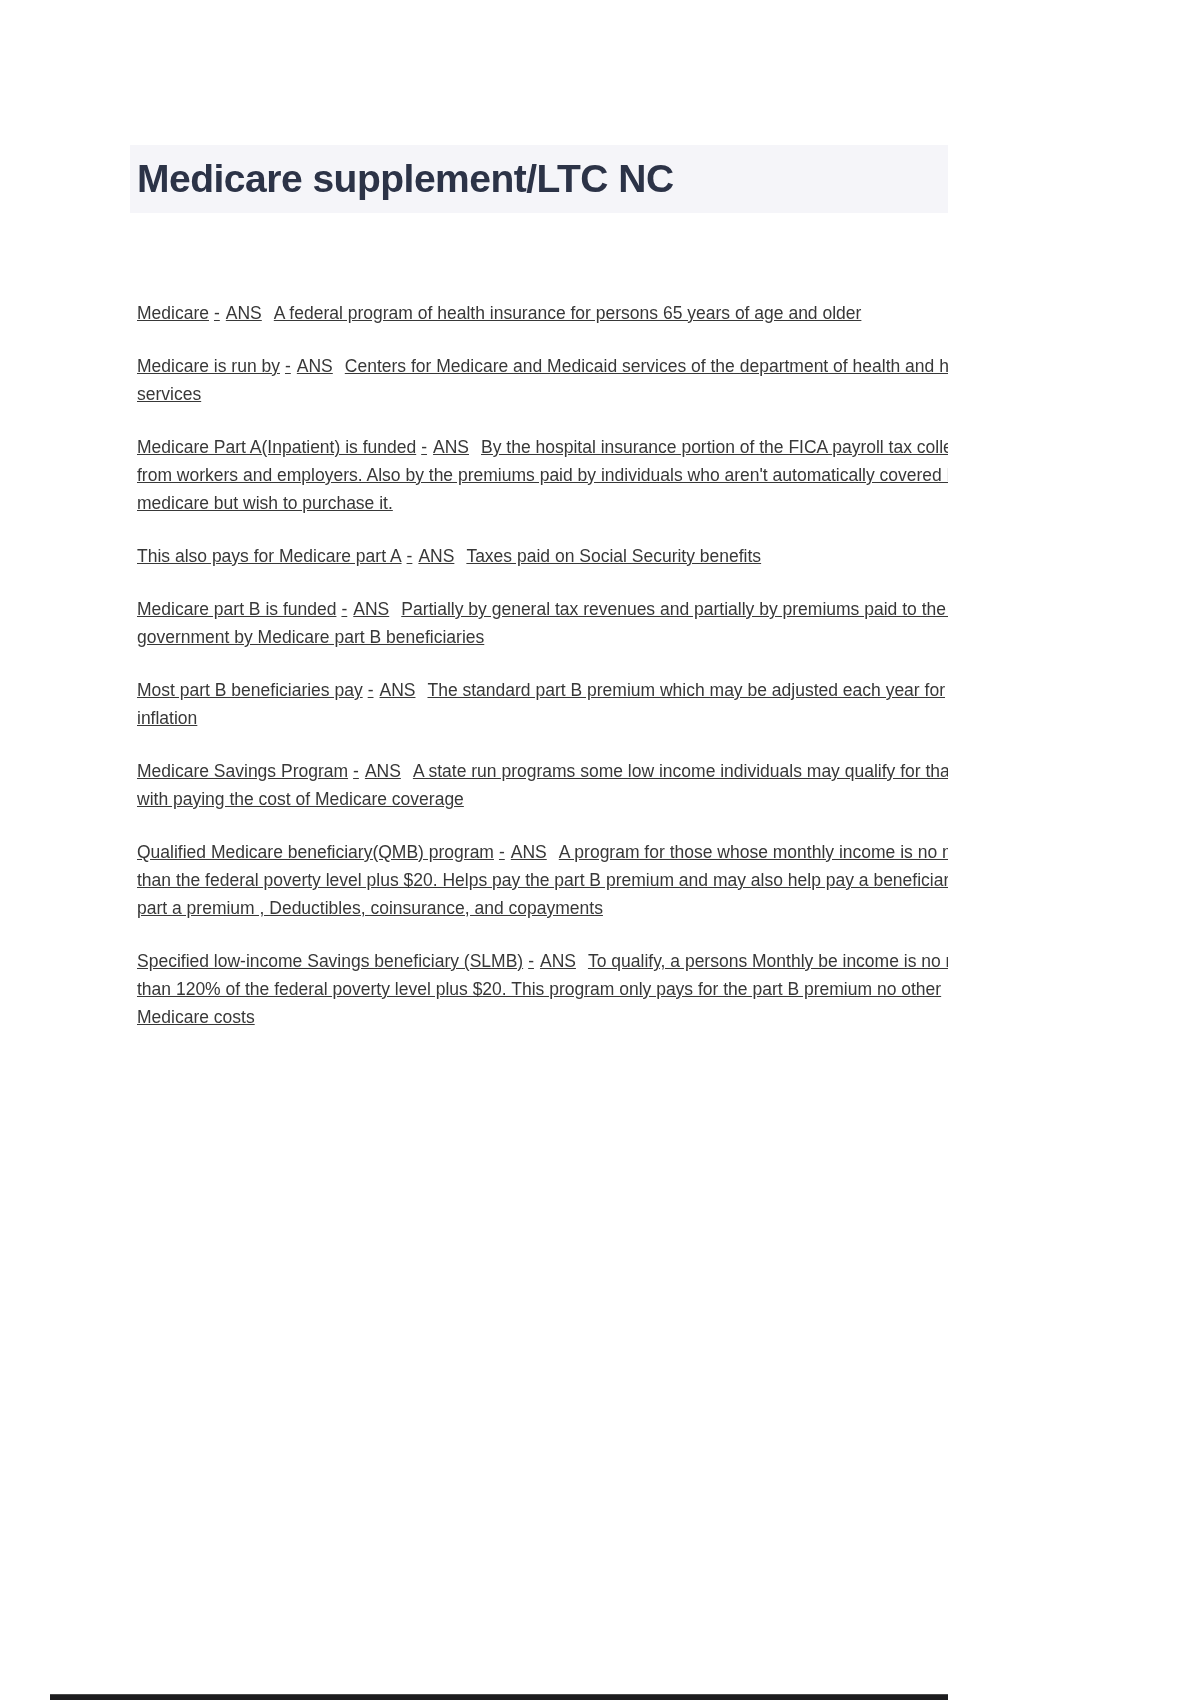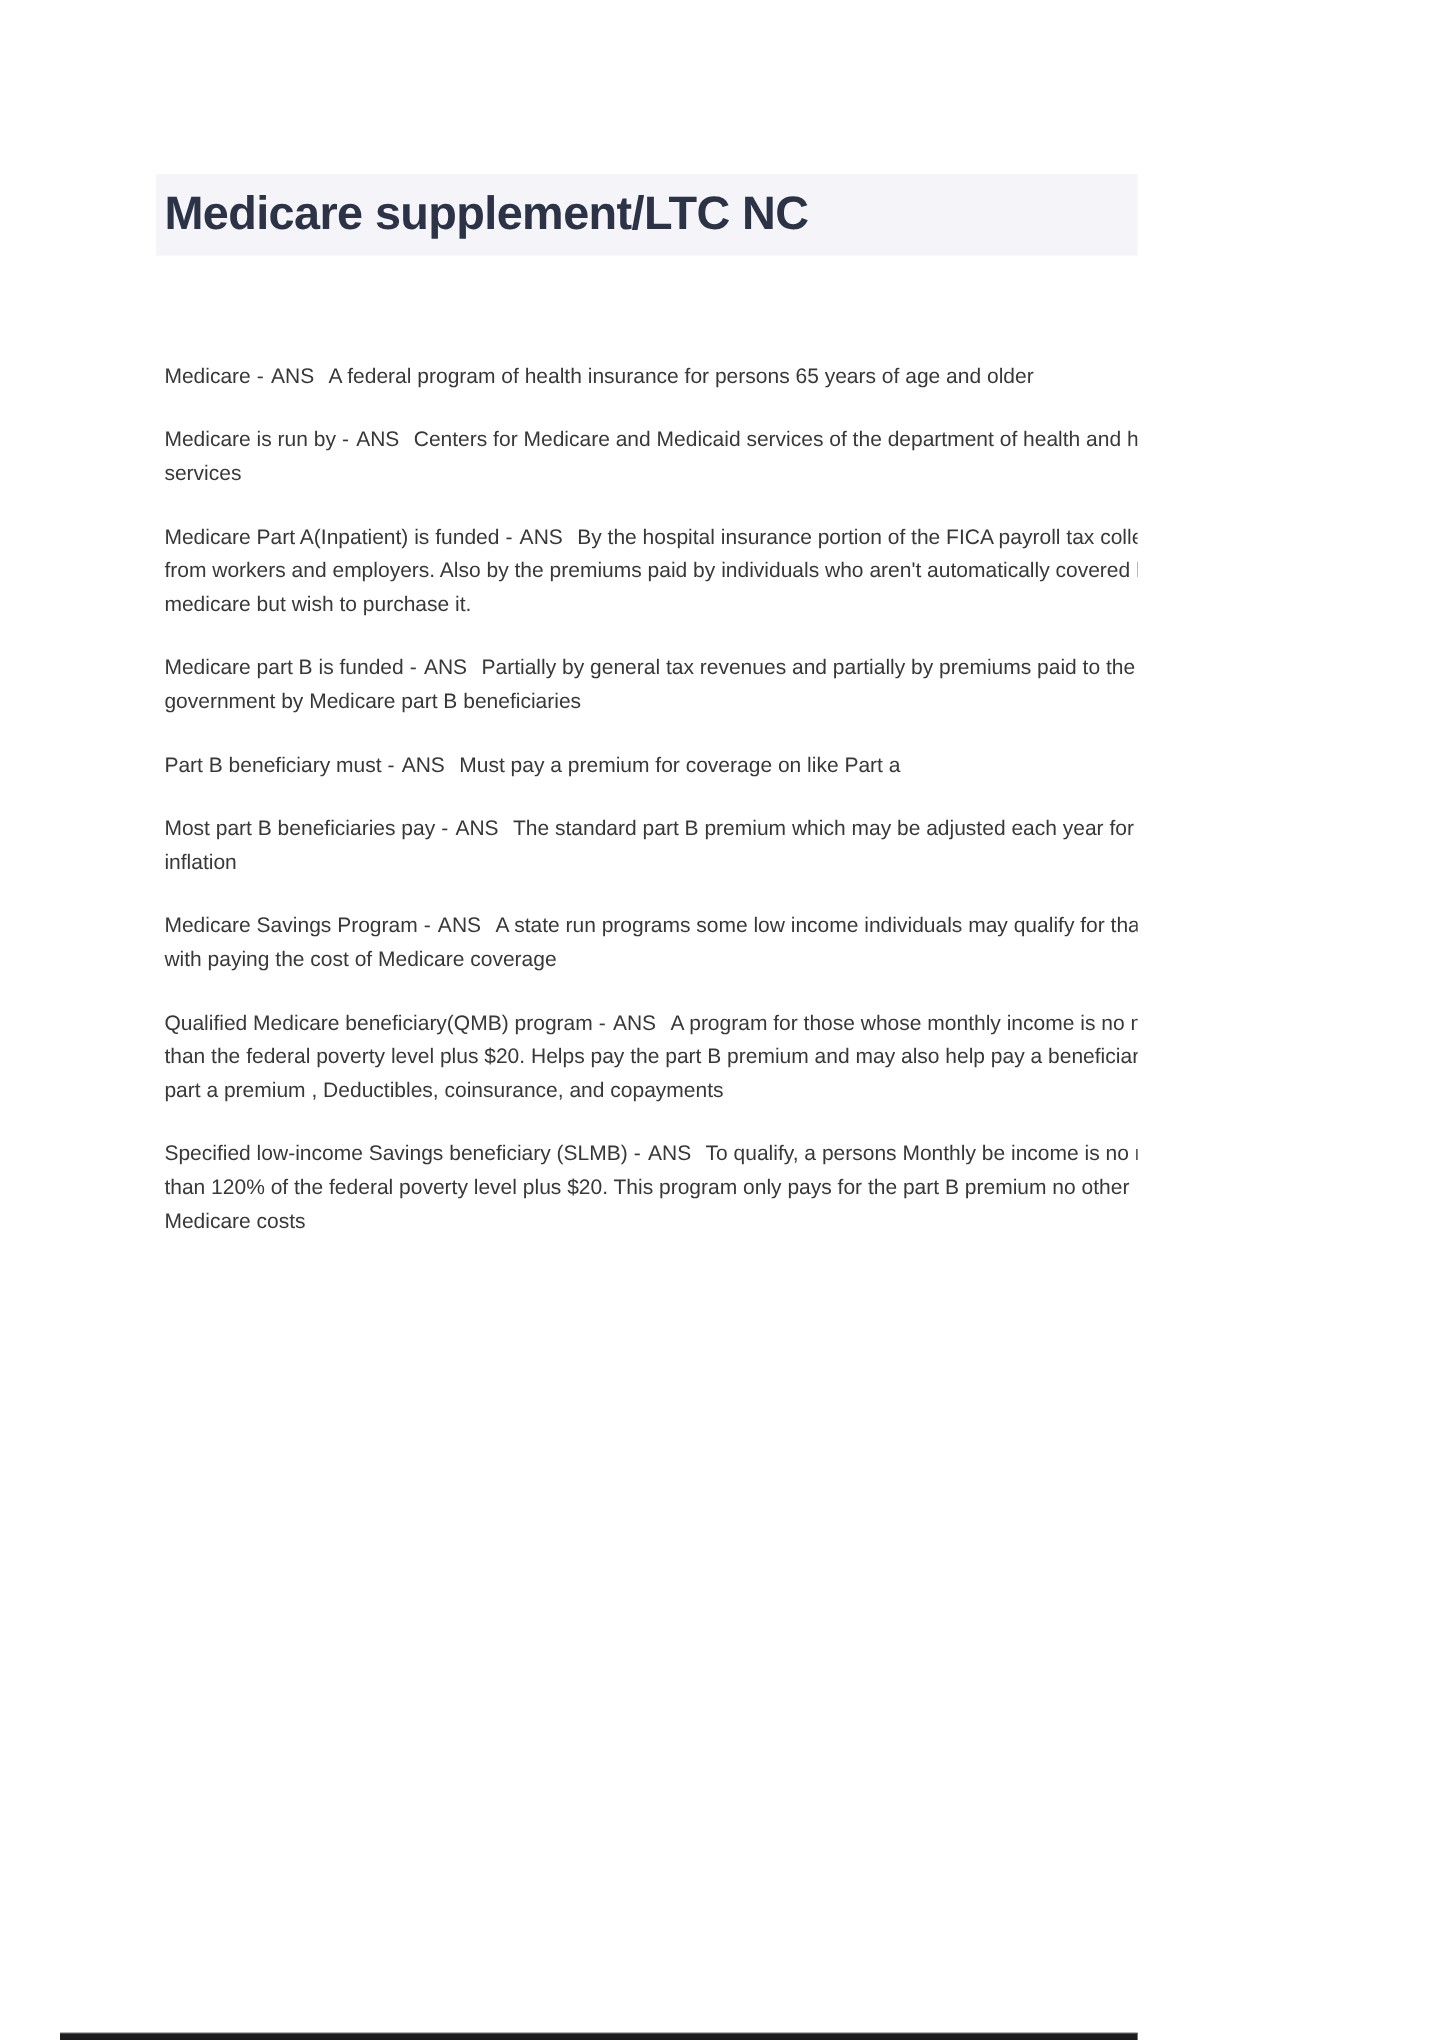--- a/index.html
+++ b/index.html
@@ -37,20 +37,21 @@
     position: absolute;
     left: 137px;
     top: 299px;
     width: 868px;
     font-size: 17.5px;
     line-height: 28px;
     color: #383838;
   }
   p.qa {
     margin: 0 0 25px 0;
+    text-decoration: underline;
   }
   .dash {
     margin-left: 5px;
   }
   .ansmark {
     margin-left: 6px;
   }
   .answer {
     margin-left: 12px;
   }
@@ -75,24 +76,24 @@
 
   <div class="content">
 
     <p class="qa"><span class="question">Medicare</span><span class="dash">-</span><span class="ansmark">ANS</span><span class="answer">A federal program of health insurance for persons 65 years of age and older</span></p>
 
     <p class="qa"><span class="question">Medicare is run by</span><span class="dash">-</span><span class="ansmark">ANS</span><span class="answer">Centers for Medicare and Medicaid services of the department of health and human services</span></p>
 
 
     <p class="qa"><span class="question">Medicare Part A(Inpatient) is funded</span><span class="dash">-</span><span class="ansmark">ANS</span><span class="answer">By the hospital insurance portion of the FICA payroll tax collected from workers and employers. Also by the premiums paid by individuals who aren't automatically covered by medicare but wish to purchase it.</span></p>
 
+    <p class="qa"><span class="question">This also pays for Medicare part A</span><span class="dash">-</span><span class="ansmark">ANS</span><span class="answer">Taxes paid on Social Security benefits</span></p>
 
     <p class="qa"><span class="question">Medicare part B is funded</span><span class="dash">-</span><span class="ansmark">ANS</span><span class="answer">Partially by general tax revenues and partially by premiums paid to the federal government by Medicare part B beneficiaries</span></p>
 
-    <p class="qa"><span class="question">Part B beneficiary must</span><span class="dash">-</span><span class="ansmark">ANS</span><span class="answer">Must pay a premium for coverage on like Part a</span></p>
 
     <p class="qa"><span class="question">Most part B beneficiaries pay</span><span class="dash">-</span><span class="ansmark">ANS</span><span class="answer">The standard part B premium which may be adjusted each year for inflation</span></p>
 
 
     <p class="qa"><span class="question">Medicare Savings Program</span><span class="dash">-</span><span class="ansmark">ANS</span><span class="answer">A state run programs some low income individuals may qualify for that assist with paying the cost of Medicare coverage</span></p>
 
     <p class="qa"><span class="question">Qualified Medicare beneficiary(QMB) program</span><span class="dash">-</span><span class="ansmark">ANS</span><span class="answer">A program for those whose monthly income is no more than the federal poverty level plus $20. Helps pay the part B premium and may also help pay a beneficiary's part a premium , Deductibles, coinsurance, and copayments</span></p>
 
     <p class="qa"><span class="question">Specified low-income Savings beneficiary (SLMB)</span><span class="dash">-</span><span class="ansmark">ANS</span><span class="answer">To qualify, a persons Monthly be income is no more than 120% of the federal poverty level plus $20. This program only pays for the part B premium no other Medicare costs</span></p>
 

